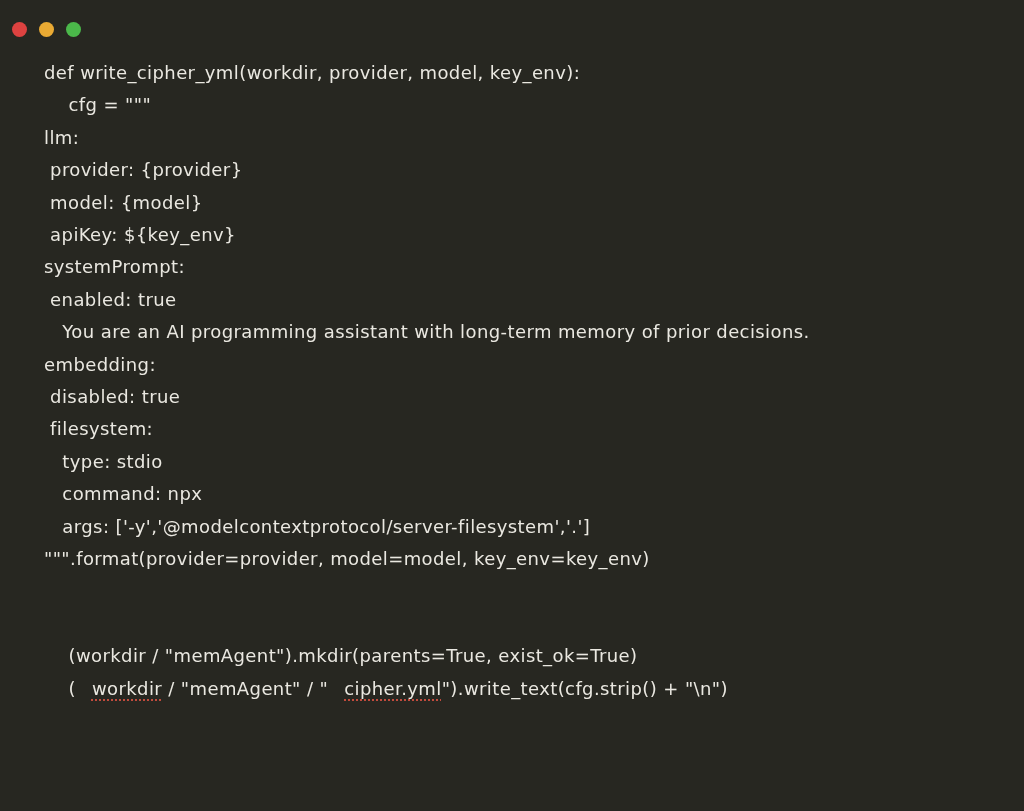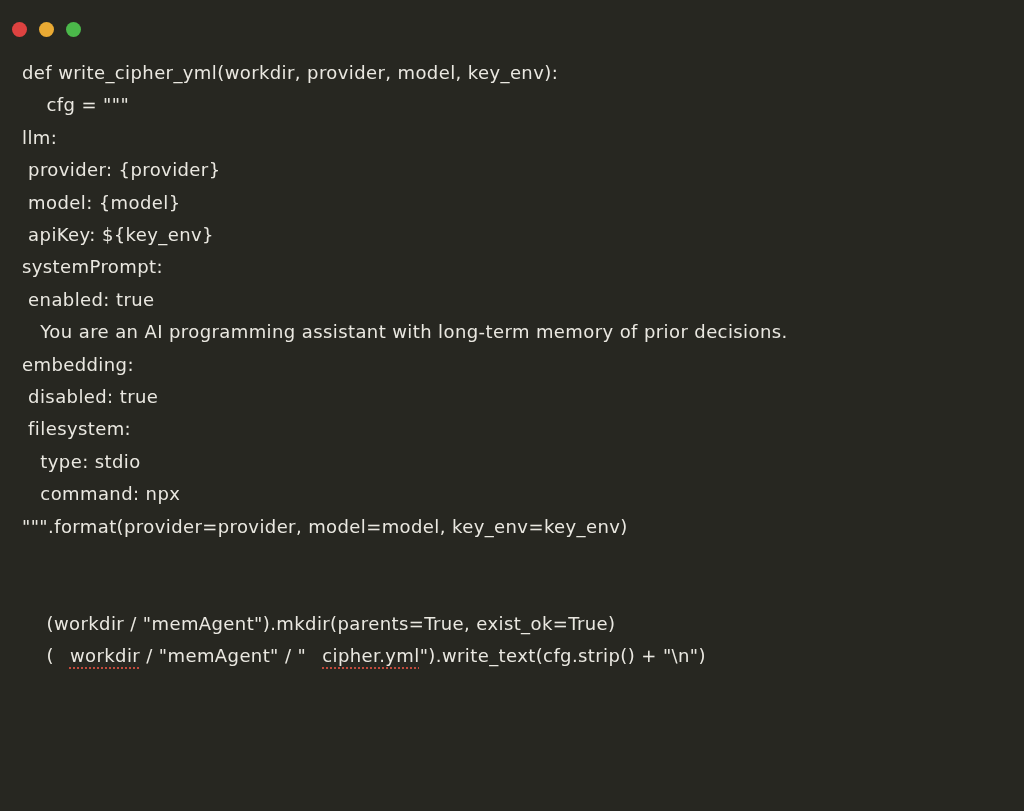--- a/index.html
+++ b/index.html
@@ -27,21 +27,21 @@
     height: 15px;
   }
   .light {
     width: 15px;
     height: 15px;
     border-radius: 50%;
     display: inline-block;
   }
   .code {
     margin-top: 20px;
-    padding-left: 22px;
+    padding-left: 44px;
     padding-right: 20px;
     color: #eae8e1;
     font-size: 18px;
     line-height: 32.4px;
     letter-spacing: 0.4px;
   }
   .line {
     white-space: pre;
     min-height: 32.4px;
   }
@@ -71,19 +71,20 @@
       <div class="line"><span> model: {model}</span></div>
       <div class="line"><span> apiKey: ${key_env}</span></div>
       <div class="line"><span>systemPrompt:</span></div>
       <div class="line"><span> enabled: true</span></div>
       <div class="line"><span>   You are an AI programming assistant with long-term memory of prior decisions.</span></div>
       <div class="line"><span>embedding:</span></div>
       <div class="line"><span> disabled: true</span></div>
       <div class="line"><span> filesystem:</span></div>
       <div class="line"><span>   type: stdio</span></div>
       <div class="line"><span>   command: npx</span></div>
+      <div class="line"><span>   args: ['-y','@modelcontextprotocol/server-filesystem','.']</span></div>
       <div class="line"><span>""".format(provider=provider, model=model, key_env=key_env)</span></div>
       <div class="line"></div>
       <div class="line"></div>
       <div class="line"><span>    (workdir / "memAgent").mkdir(parents=True, exist_ok=True)</span></div>
       <div class="line"><span>    (</span><span class="squiggle">workdir</span><span> / "memAgent" / "</span><span class="squiggle">cipher.yml</span><span>").write_text(cfg.strip() + "\n")</span></div>
     </div>
 </div>
 
 </body></html>

